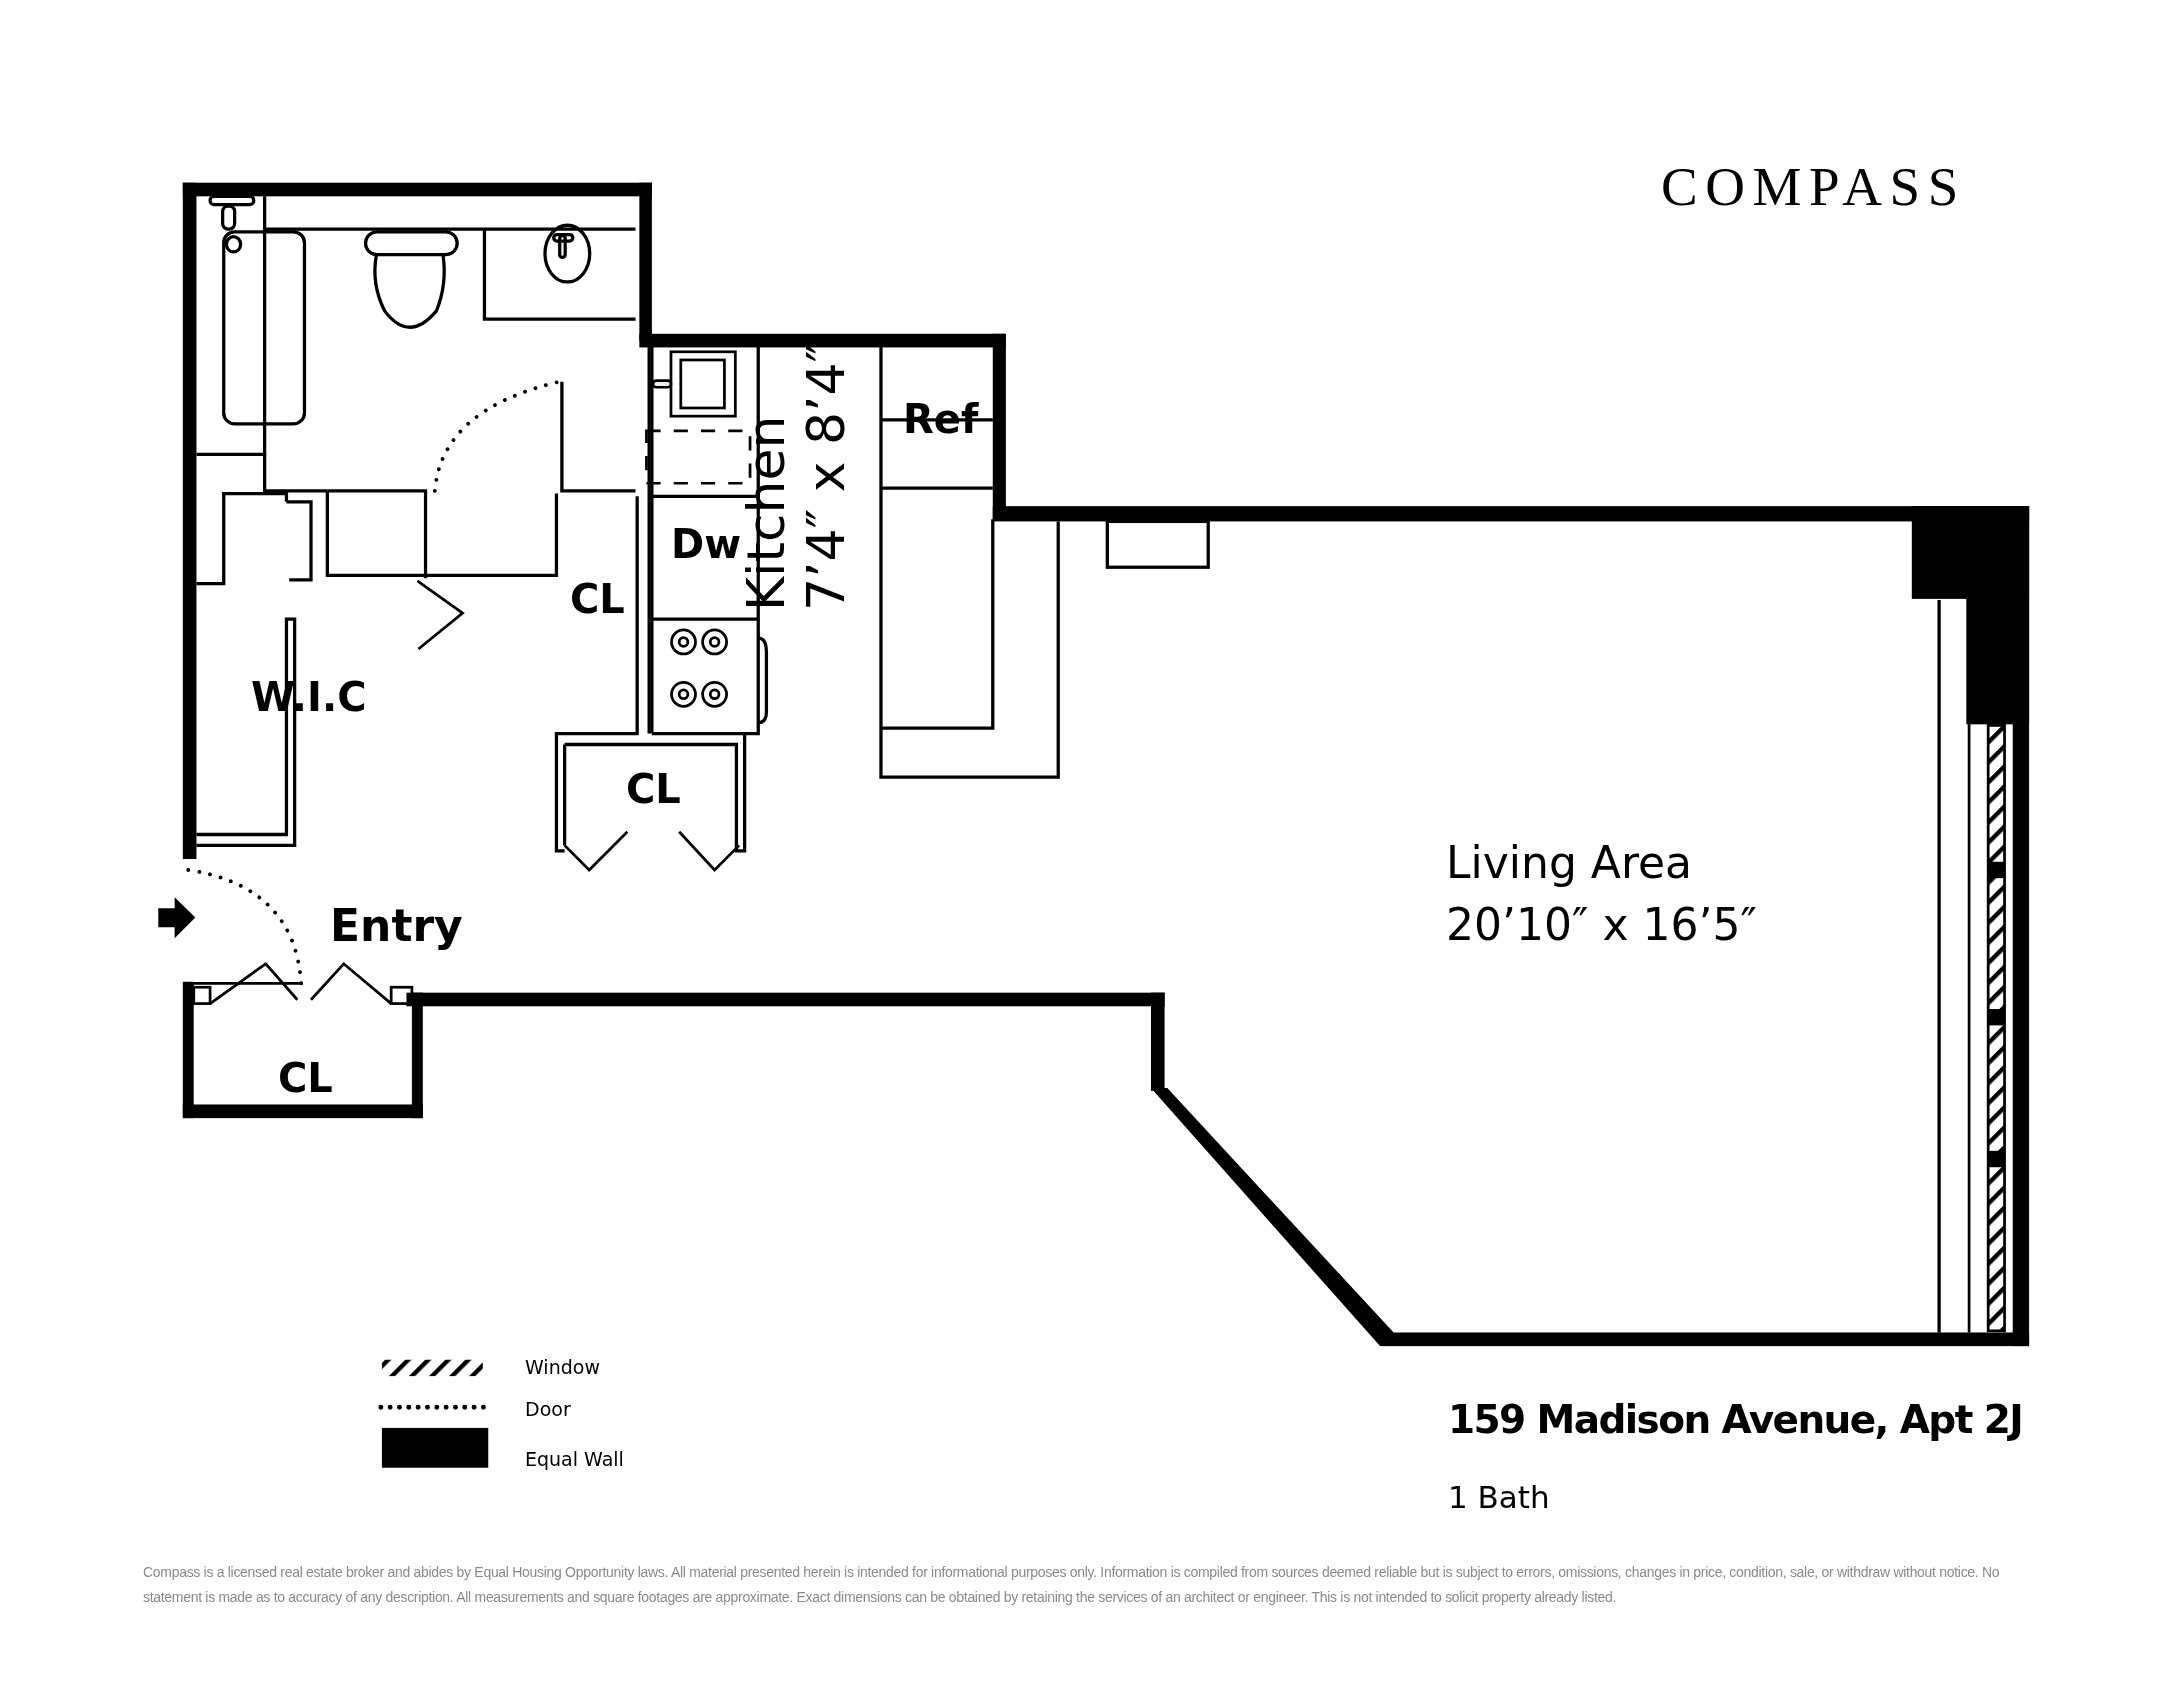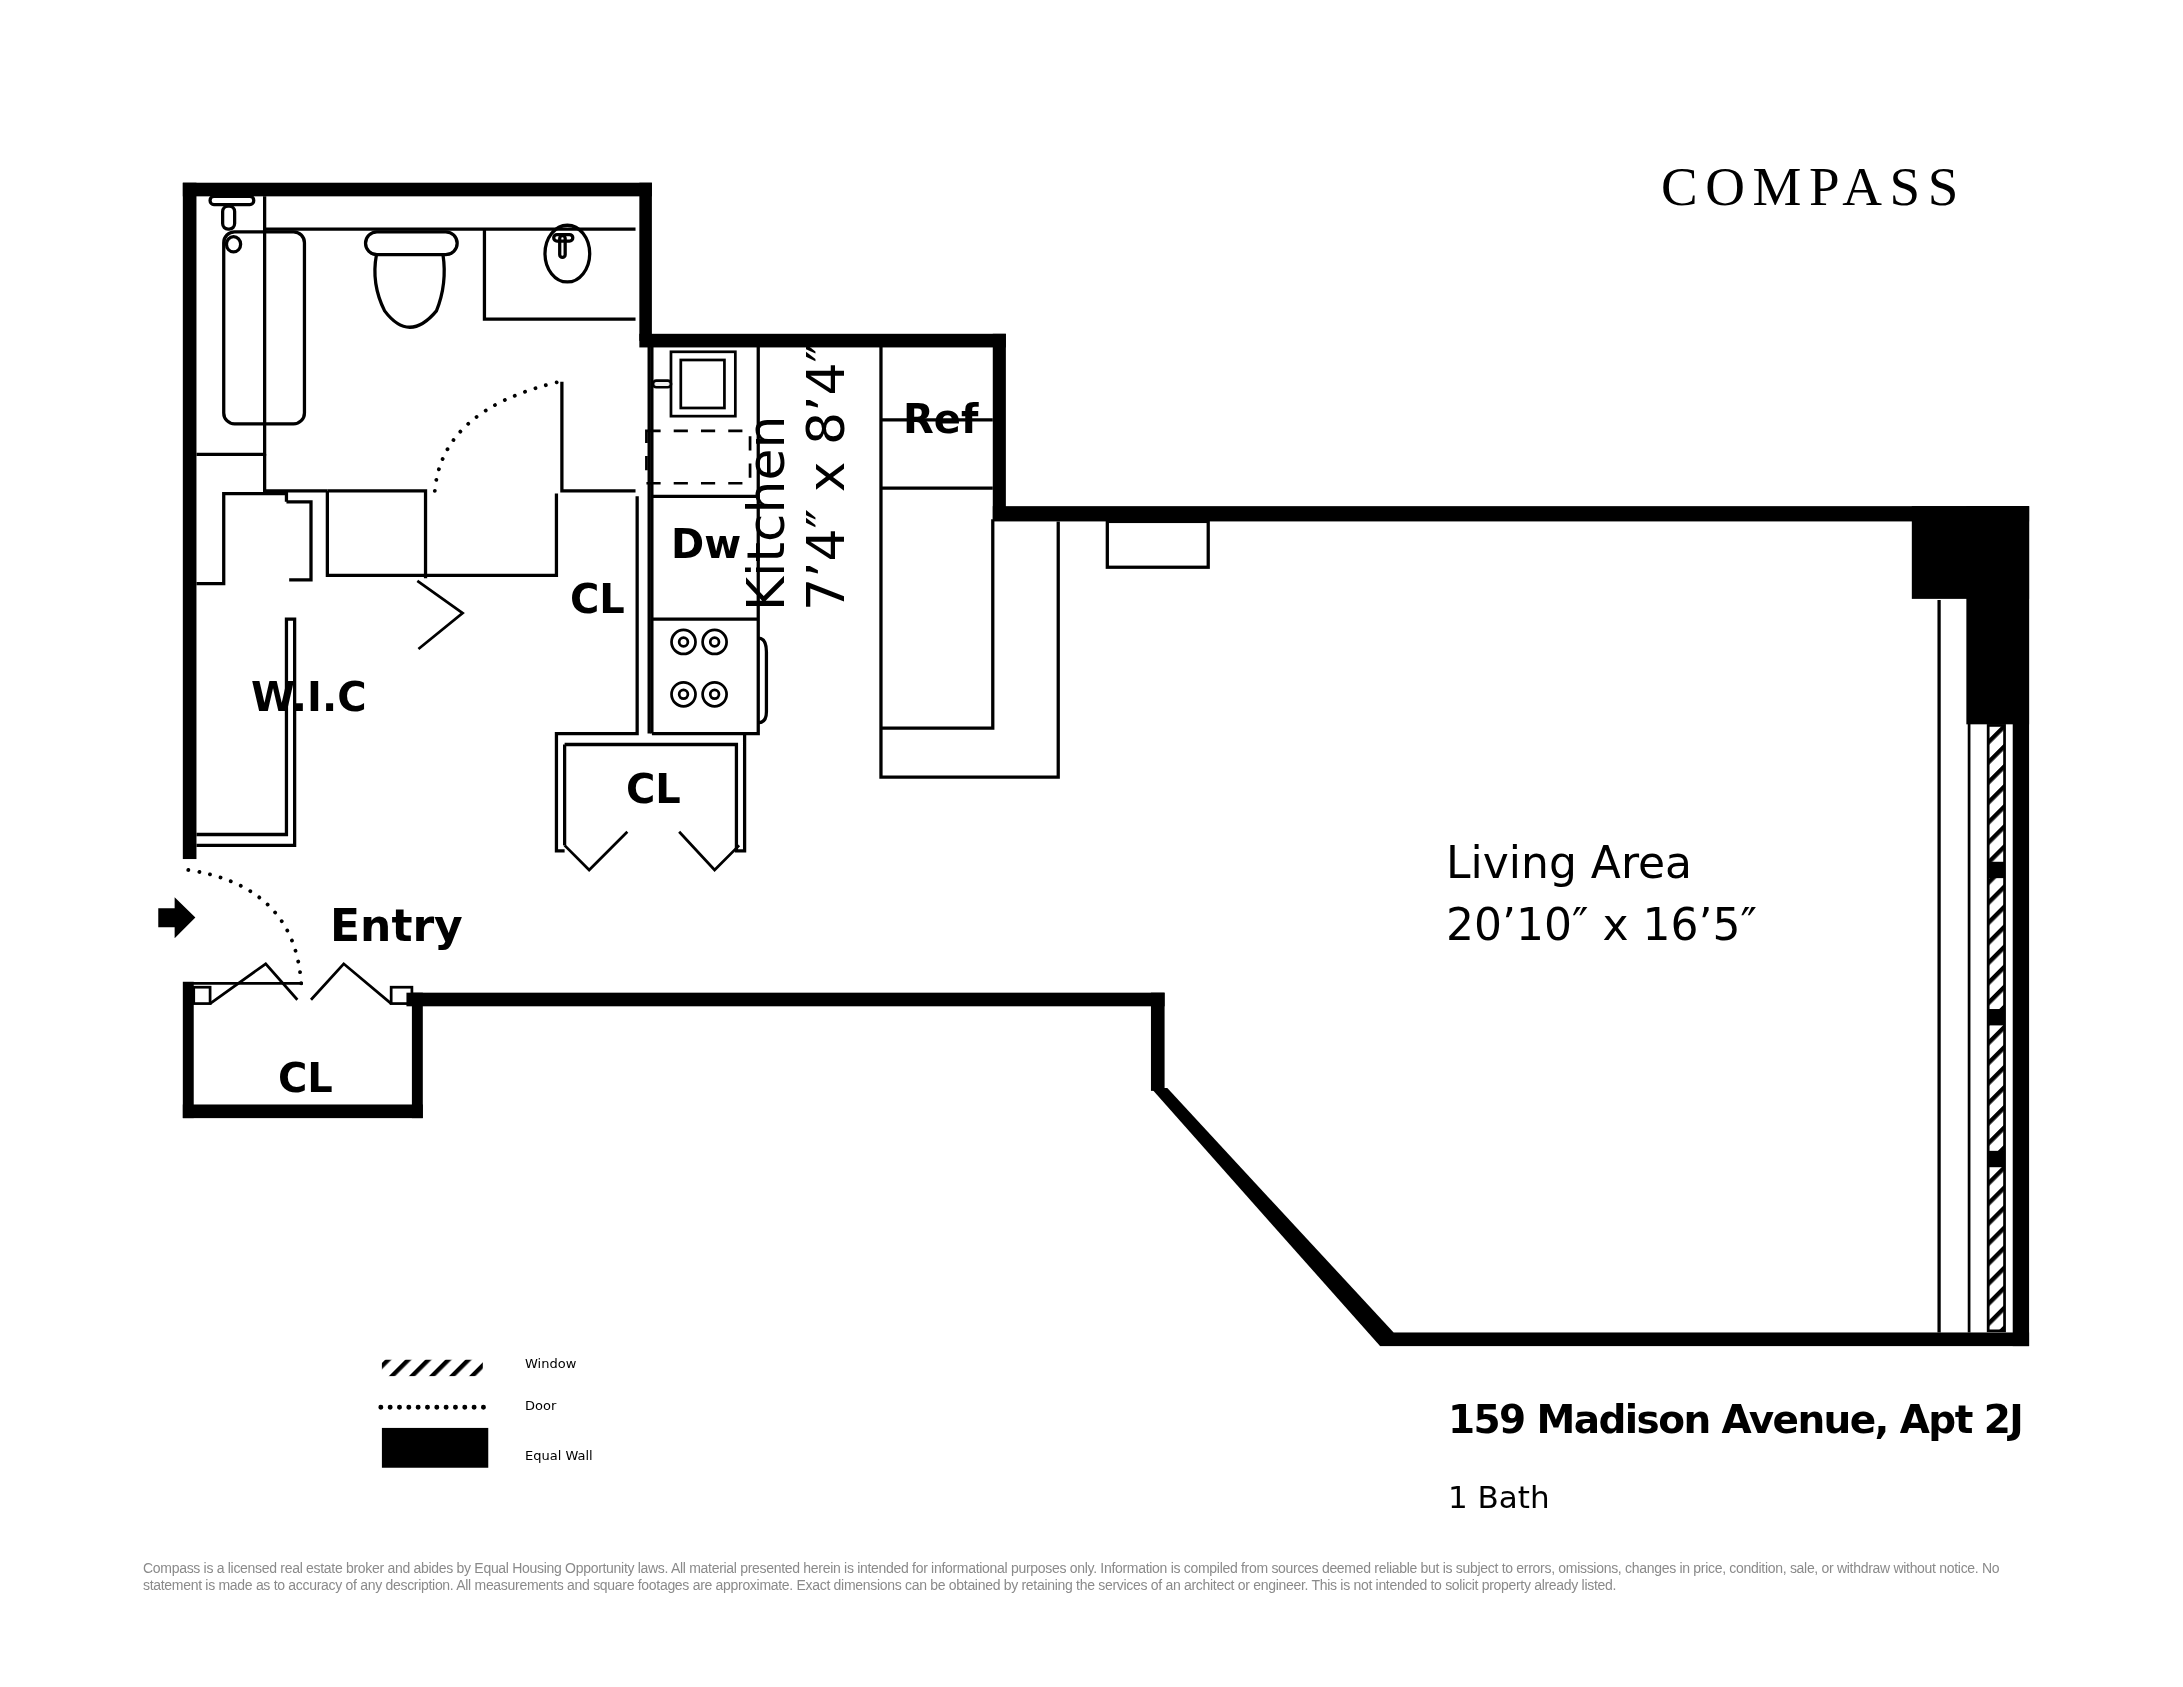--- a/index.html
+++ b/index.html
@@ -5,24 +5,24 @@
   html,body{margin:0;padding:0;background:#ffffff;}
   body{width:2183px;height:1687px;position:relative;overflow:hidden;font-family:"Liberation Sans","DejaVu Sans",sans-serif;color:#000;}
   .logo{position:absolute;left:1661px;top:155px;font-size:55px;letter-spacing:7.6px;font-weight:400;font-family:Liberation Serif, serif;}
   svg.plan{position:absolute;left:0;top:0;}
   .lbl{position:absolute;white-space:nowrap;font-family:"DejaVu Sans","Liberation Sans",sans-serif;}
   .room{font-size:40px;font-weight:700;}
   .room-lg{font-size:44px;}
   .kitchen{position:absolute;left:736px;top:426px;transform-origin:left top;transform:rotate(-90deg) translate(-185px,0);font-family:"DejaVu Sans",sans-serif;}
   .kitchen .k1{font-size:52px;line-height:60px;display:block;}
   .kitchen .k2{font-size:52px;line-height:60px;display:block;}
-  .legend-label{font-size:13px;}
+  .legend-label{font-size:19px;}
   .addr{position:absolute;left:1448px;top:1397px;font-size:39px;font-weight:700;letter-spacing:-1.6px;font-family:"DejaVu Sans",sans-serif;}
   .bath{position:absolute;left:1448px;top:1458px;font-size:31px;font-family:"DejaVu Sans",sans-serif;margin-top:21px;}
-  .disclaimer{position:absolute;left:143px;top:1560px;width:1909px;font-size:14px;line-height:17px;color:#8a8a8a;letter-spacing:-0.3px;font-family:"Liberation Sans",sans-serif;}
+  .disclaimer{position:absolute;left:143px;top:1560px;width:1909px;font-size:14px;line-height:25px;color:#8a8a8a;letter-spacing:-0.3px;font-family:"Liberation Sans",sans-serif;}
 </style>
 </head>
 <body>
 
 <div class="logo">COMPASS</div>
 
 <svg class="plan" width="2183" height="1687" viewBox="0 0 4002 3093" xmlns="http://www.w3.org/2000/svg">
   <defs>
     <pattern id="hatch" patternUnits="userSpaceOnUse" width="26" height="26" patternTransform="rotate(45)">
       <rect width="26" height="26" fill="#fff"></rect>

